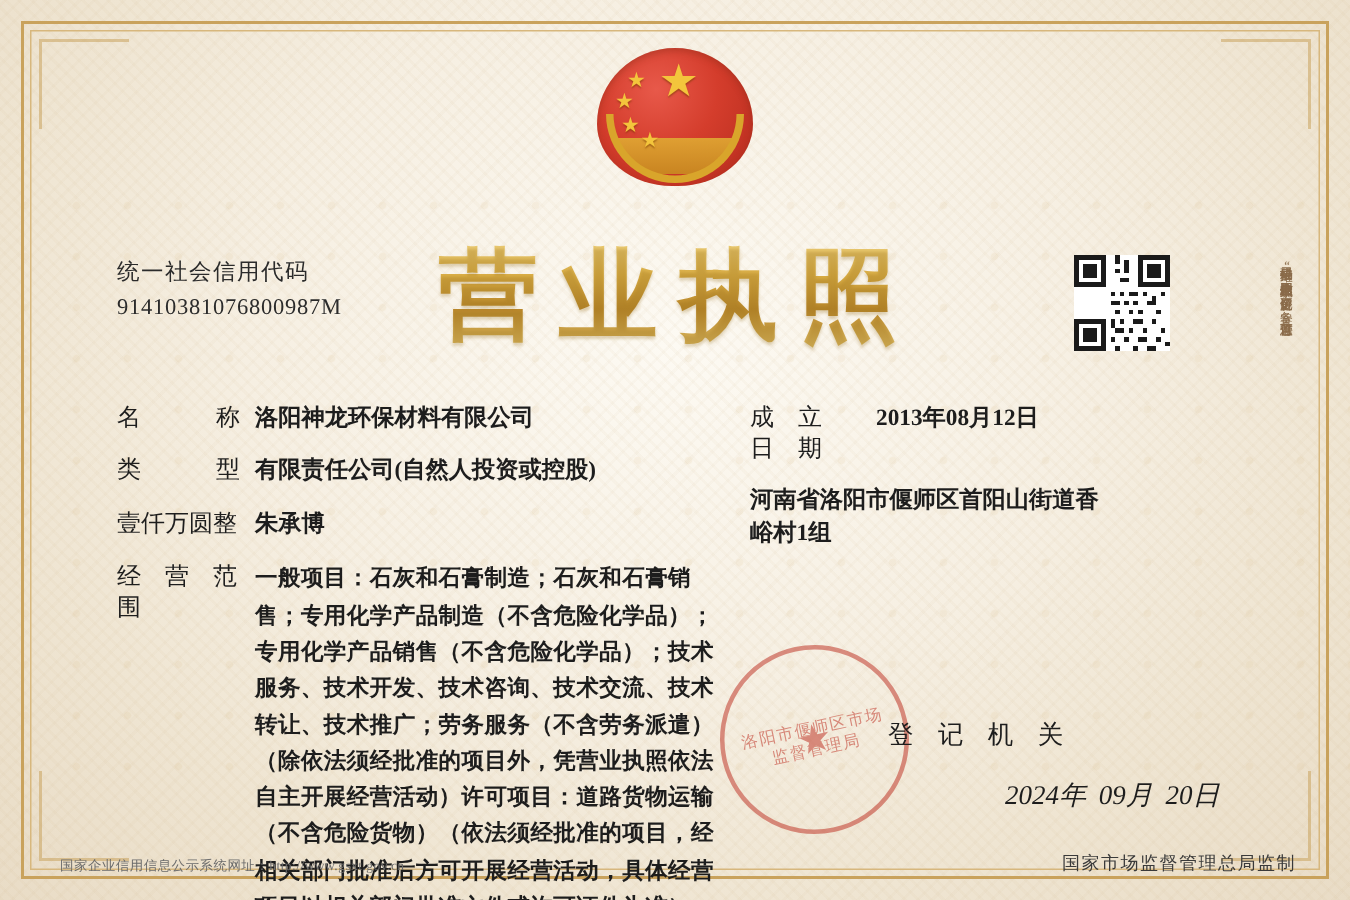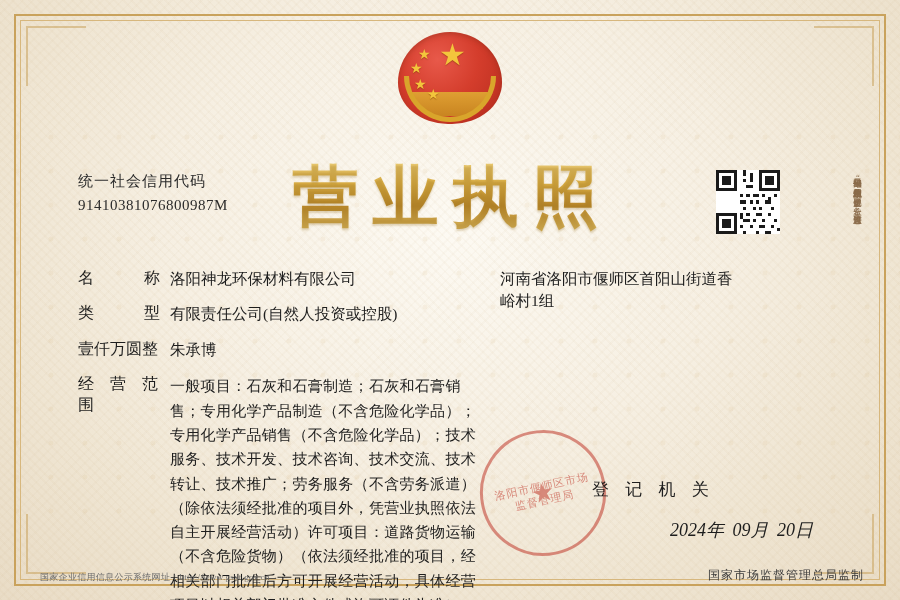--- a/index.html
+++ b/index.html
@@ -97,21 +97,21 @@
   }
 
   
   .fields{position:absolute;left:78px;top:268px;width:420px;}
   .row{display:flex;margin-bottom:13px;}
   .label{
     width:92px;flex:0 0 92px;font-size:16px;color:#1d1d1d;
     letter-spacing:6px;
   }
   .label.n4{letter-spacing:0px;display:flex;justify-content:space-between;width:92px;}
-  .value{font-size:15.5px;color:#1d1d1d;line-height:1.45;}
+  .value{font-size:15.5px;color:#1d1d1d;line-height:1.45;font-weight:bold;}
   .scope{margin-top:2px;}
   .scope .value{
     font-size:15px;line-height:1.62;letter-spacing:.3px;max-width:318px;
   }
   .right-fields{position:absolute;left:500px;top:268px;width:340px;}
   .right-fields .label{width:84px;flex:0 0 84px;letter-spacing:6px;}
   .right-fields .value{max-width:245px;}
 
   
   .registry{
@@ -255,20 +255,24 @@
       <div class="value">朱承博</div>
     </div>
     <div class="row scope">
       <div class="label">经 营 范 围</div>
       <div class="value">一般项目：石灰和石膏制造；石灰和石膏销售；专用化学产品制造（不含危险化学品）；专用化学产品销售（不含危险化学品）；技术服务、技术开发、技术咨询、技术交流、技术转让、技术推广；劳务服务（不含劳务派遣）（除依法须经批准的项目外，凭营业执照依法自主开展经营活动）许可项目：道路货物运输（不含危险货物）（依法须经批准的项目，经相关部门批准后方可开展经营活动，具体经营项目以相关部门批准文件或许可证件为准）</div>
     </div>
   </div>
 
   <div class="right-fields">
     <div class="row">
+      <div class="label">成 立 日 期</div>
+      <div class="value">2013年08月12日</div>
+    </div>
+    <div class="row">
       <div class="value">河南省洛阳市偃师区首阳山街道香峪村1组</div>
     </div>
   </div>
 
   <div class="seal">
     <div class="seal-text">洛阳市偃师区市场监督管理局</div>
     <div class="seal-star">★</div>
   </div>
 
   <div class="registry">登 记 机 关</div>

